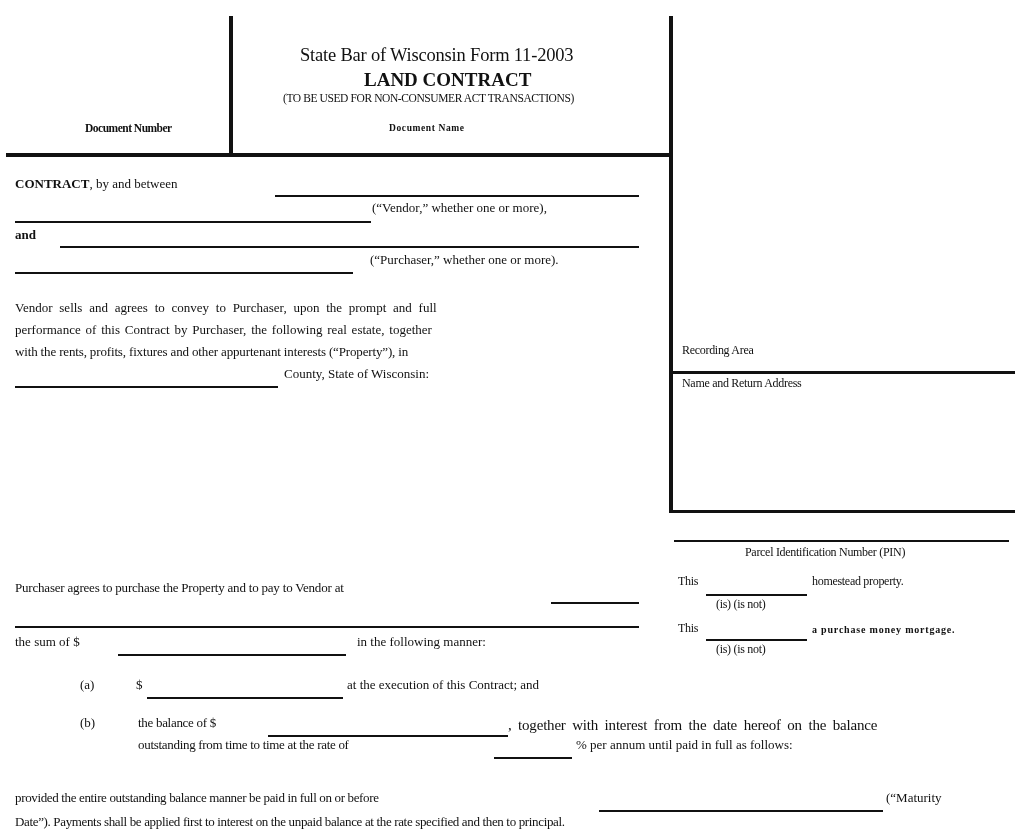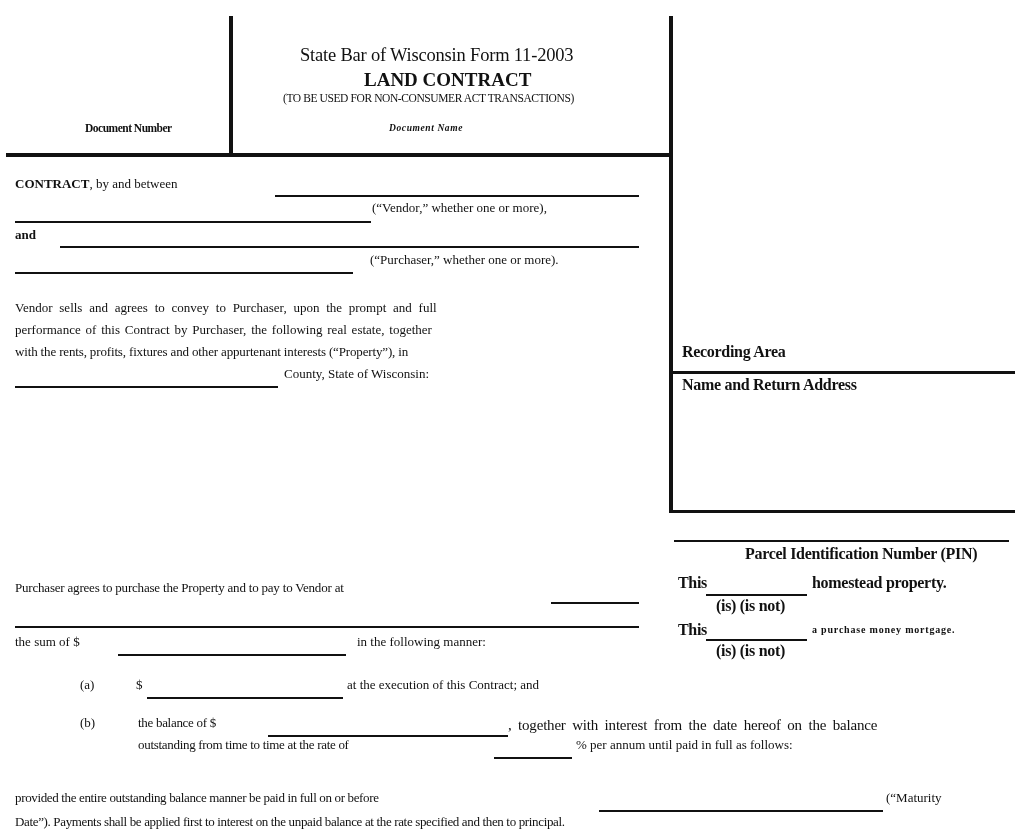--- a/index.html
+++ b/index.html
@@ -7,35 +7,35 @@
          font-family: "Liberation Serif", "DejaVu Serif", serif; color: #111; }
   .abs { position: absolute; }
   .line { position: absolute; background: #111; }
   .t { position: absolute; white-space: nowrap; }
   .hdr-title { font-size: 18.5px; letter-spacing: -0.2px; }
   .hdr-main { font-size: 19px; font-weight: bold; }
   .hdr-sub { font-size: 11.5px; letter-spacing: -0.4px; }
   .small { font-size: 11.5px; font-weight: bold; letter-spacing: -0.5px; }
   .tiny { font-size: 9.5px; font-weight: bold; letter-spacing: 0.6px; }
   .body { font-size: 13px; }
-  .side { font-size: 16px; font-weight: bold; letter-spacing: -0.3px; text-align: right; }
+  .side { font-size: 12px; font-weight: normal; letter-spacing: -0.3px; text-align: right; }
   .side-tiny { font-size: 10px; font-weight: bold; letter-spacing: 0.8px; }
 </style>
 </head>
 <body>
 
 <div class="line" style="left:229px; top:16px; width:4px; height:141px;"></div>
 <div class="line" style="left:669px; top:16px; width:4px; height:497px;"></div>
 <div class="line" style="left:6px; top:153px; width:665px; height:4px;"></div>
 
 <div class="t hdr-title" style="left:300px; top:45px;">State Bar of Wisconsin Form 11-2003</div>
 <div class="t hdr-main" style="left:364px; top:69px;">LAND CONTRACT</div>
 <div class="t hdr-sub" style="left:283px; top:92px;text-align:right;">(TO BE USED FOR NON-CONSUMER ACT TRANSACTIONS)</div>
 <div class="t small" style="left:49px; top:122px;margin-left:36px;">Document Number</div>
-<div class="t tiny" style="left:389px; top:123px;font-style:italic;">Document  Name</div>
+<div class="t tiny" style="left:389px; top:123px;">Document  Name</div>
 
 <div class="t body" style="left:15px; top:176px;">
   <b>CONTRACT</b><span>, by and between</span>
 </div>
 <div class="line" style="left:275px; top:195px; width:364px; height:2px;"></div>
 <div class="line" style="left:15px; top:221px; width:356px; height:2px;"></div>
 <div class="t body" style="left:372px; top:200px;">(“Vendor,” whether one or more),</div>
 
 <div class="t body" style="left:15px; top:227px; font-weight:bold;">and</div>
 <div class="line" style="left:60px; top:246px; width:579px; height:2px;"></div>

